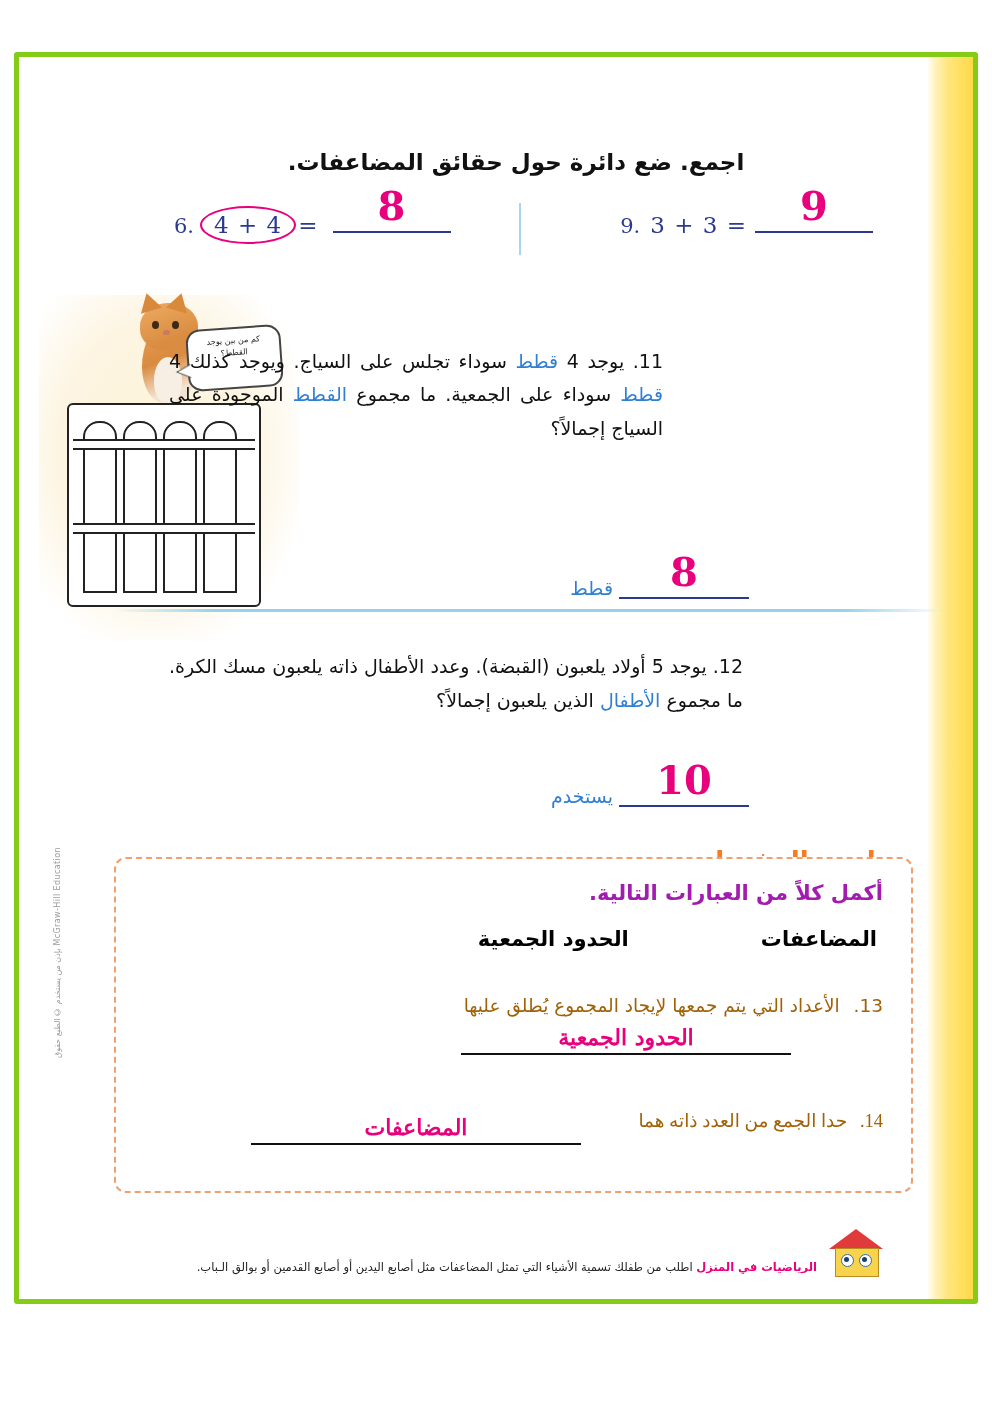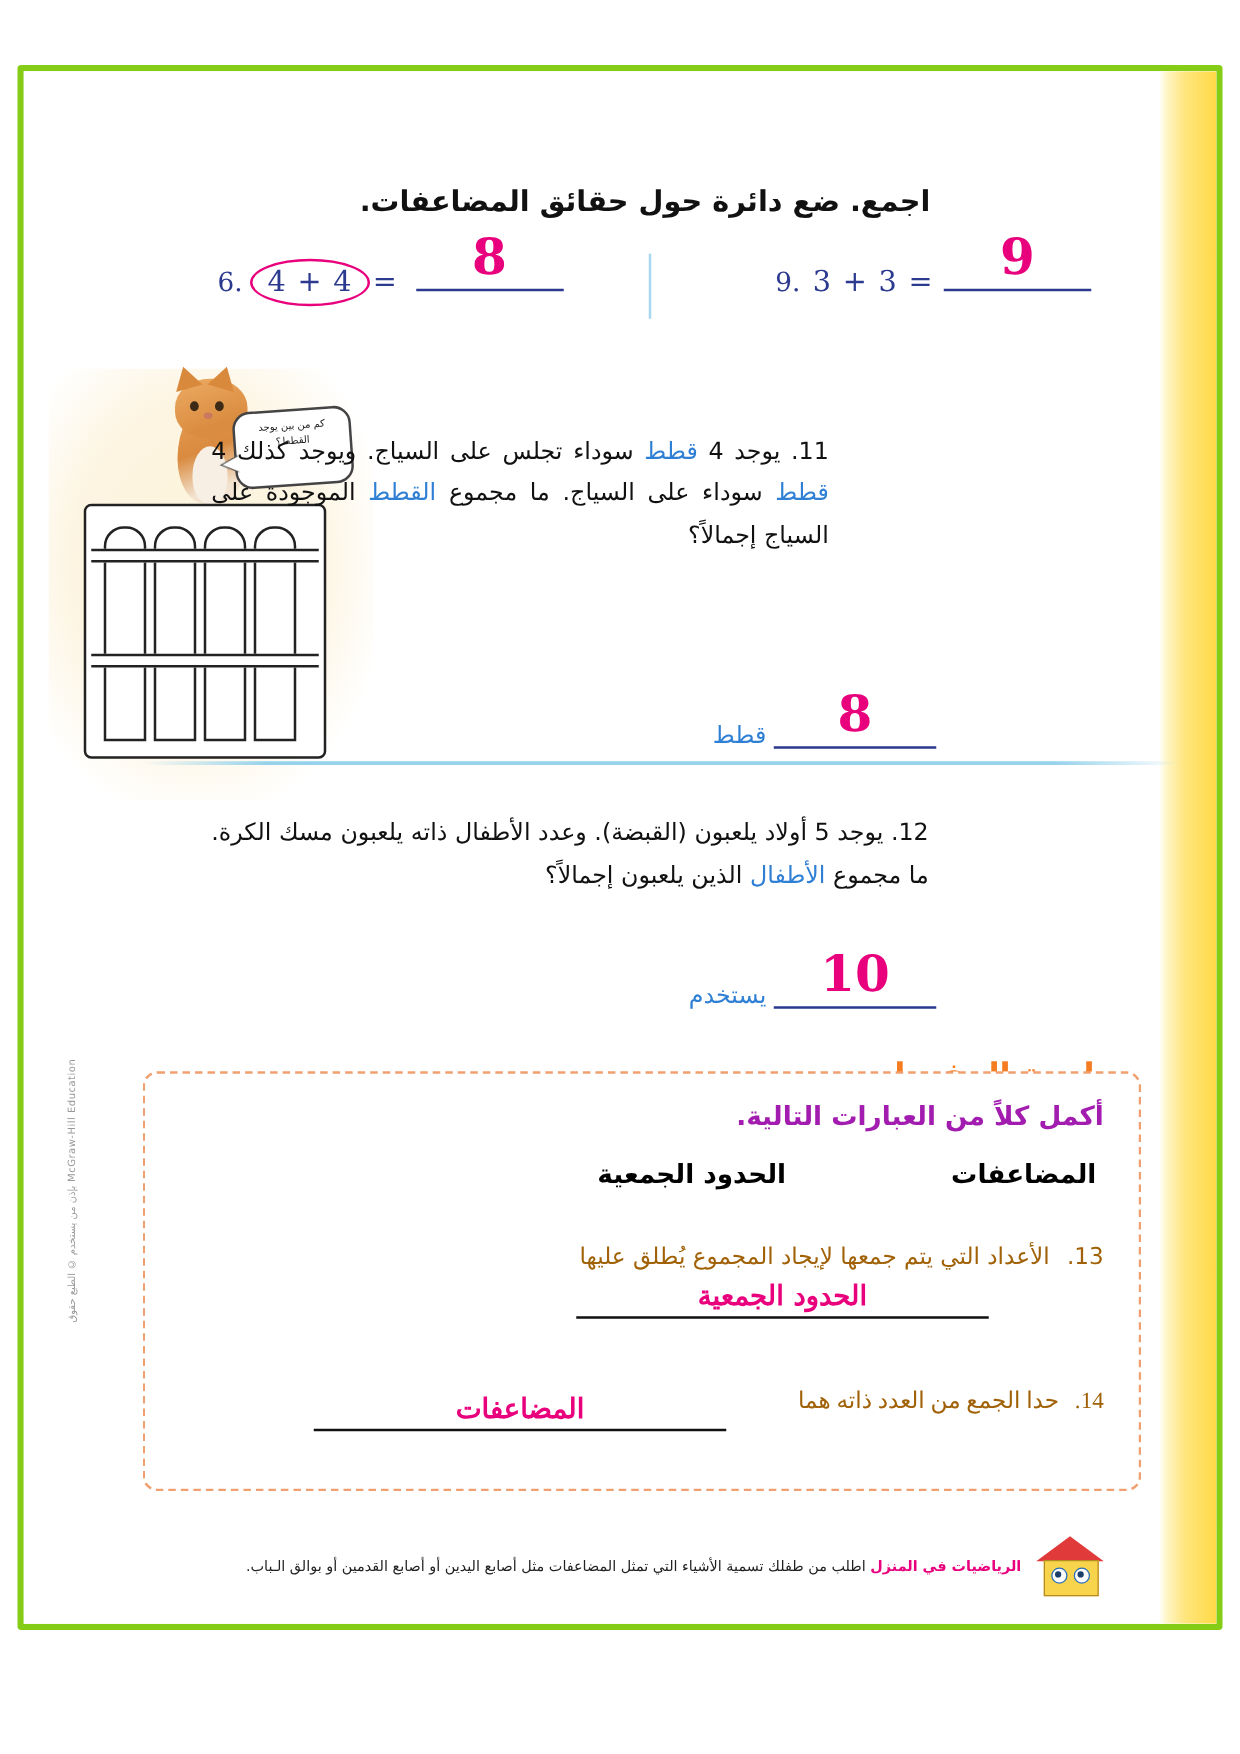--- a/index.html
+++ b/index.html
@@ -460,21 +460,21 @@
   #ans14 { top: 250px; right: 330px; width: 330px; }
 
   
   .footer {
     position: absolute;
     bottom: 22px;
     right: 90px;
     left: 150px;
     direction: rtl;
     display: flex;
-    align-items: center;
+    align-items: flex-end;
     gap: 12px;
     flex-direction: row;
   }
   .footer-text {
     flex: 1;
     font-size: 11.5px;
     color: #222;
     line-height: 1.65;
     text-align: justify;
     direction: rtl;
@@ -593,21 +593,21 @@
         <div class="post"></div>
         <div class="post"></div>
         <div class="rail r1"></div>
         <div class="rail r2"></div>
       </div>
     </div>
 
     <div class="wp11">
       <span class="qn">11.</span>
       <span>
-        <span>يوجد 4 </span><span class="kw">قطط</span><span> سوداء تجلس على السياج. ويوجد كذلك 4 </span><span class="kw">قطط</span><span> سوداء على السياج. ما مجموع </span><span class="kw">القطط</span><span> الموجودة على السياج إجمالاً؟</span>
+        <span>يوجد 4 </span><span class="kw">قطط</span><span> سوداء تجلس على السياج. ويوجد كذلك 4 </span><span class="kw">قطط</span><span> سوداء على الجمعية. ما مجموع </span><span class="kw">القطط</span><span> الموجودة على السياج إجمالاً؟</span>
       </span>
     </div>
 
     <div class="wp11-answer">
       <span class="ans-blank">
         <span class="val">8</span>
       </span>
       <span class="ans-label">قطط</span>
     </div>
 

